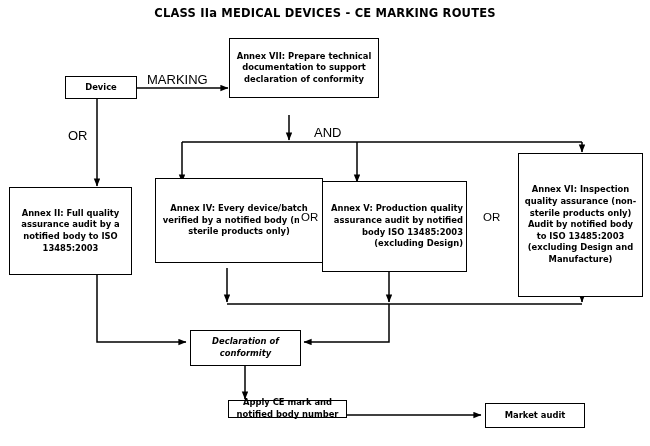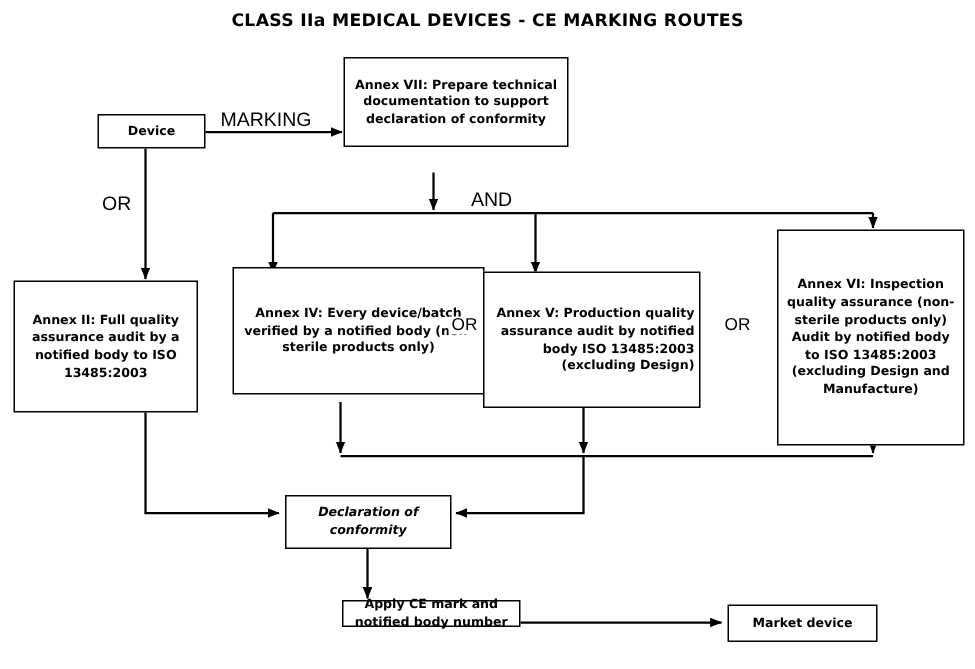--- a/index.html
+++ b/index.html
@@ -139,21 +139,21 @@
 
   <div class="node" style="left:190px; top:330px; width:111px; height:36px;font-style:italic;">
     <span class="txt">Declaration of conformity</span>
   </div>
 
   <div class="node" style="left:186px; top:400px; width:119px; height:18px;margin-left:42px;">
     <span class="txt">Apply CE mark and notified body number</span>
   </div>
 
   <div class="node" style="left:485px; top:403px; width:100px; height:25px;">
-    <span class="txt">Market device</span>
+    <span class="txt">Market audit</span>
   </div>
 
   <div class="edge-label" style="left:145px; top:72px;">MARKING</div>
 
   <div class="edge-label" style="left:66px; top:128px;">OR</div>
 
   <div class="edge-label" style="left:312px; top:125px;">AND</div>
 
   <div class="edge-label small" style="left:299px; top:211px;">OR</div>
 

